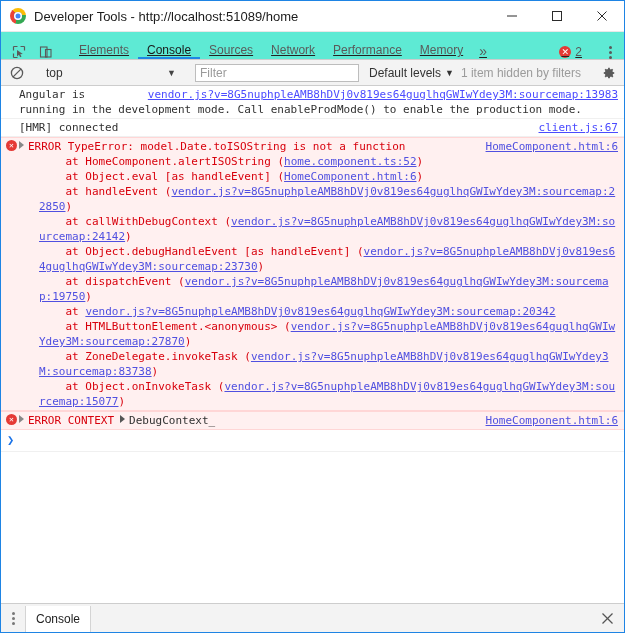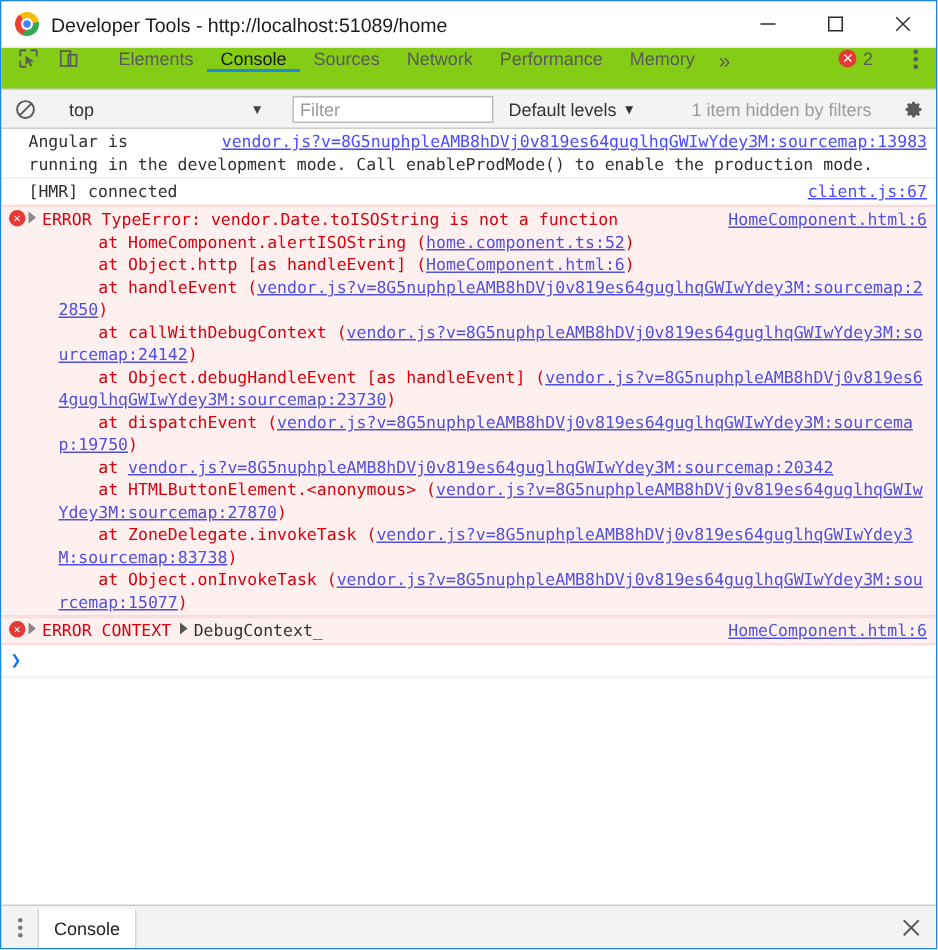--- a/index.html
+++ b/index.html
@@ -72,23 +72,24 @@
     justify-content: center;
     color: #2b2b2b;
   }
   .win-btn svg { display: block; }
 
   
   .tabstrip {
     height: 27px;
     flex: 0 0 27px;
     display: flex;
-    align-items: flex-start;
-    background: #84cc16;
+    align-items: flex-end;
+    background: #5eead4;
     border-bottom: 1px solid #cdcdcd;
+    text-decoration: underline;
   }
   .tool-icon {
     width: 27px;
     display: flex;
     align-items: center;
     justify-content: center;
     color: #5a5a5a;
   }
   .tool-icon:first-child { margin-left: 4px; }
   .vsep {
@@ -177,21 +178,21 @@
     align-items: center;
     width: 140px;
     font-size: 12px;
     color: #333;
     padding-left: 6px;
     box-sizing: border-box;
     text-align: center;
   }
   .ctx-select .caret { margin-left: auto; font-size: 9px; color: #444; padding-right: 4px;}
   .filter-input {
-    width: 134px;
+    width: 164px;
     height: 18px;
     border: 1px solid #bdbdbd;
     background: #fff;
     font-size: 12px;
     color: #9a9a9a;
     padding: 0 4px;
     box-sizing: border-box;
     display: flex;
     align-items: center;
     margin-left: 4px;
@@ -448,24 +449,24 @@
       <div class="msg-inner">
         <a class="src-link">client.js:67</a>
         <span class="wrapline">[HMR] connected</span>
       </div>
     </div>
 
     <div class="msg error">
       <span class="ico-err">✕</span>
       <div class="msg-inner">
         <a class="src-link">HomeComponent.html:6</a>
-        <span class="tri"></span><span class="err-title">ERROR TypeError: vendor.Date.toISOString is not a function</span>
+        <span class="tri"></span><span class="err-title">ERROR TypeError: model.Date.toISOString is not a function</span>
         <div>
           <div class="stack-line"><span>    at HomeComponent.alertISOString (</span><a class="inline-link">home.component.ts:52</a><span>)</span></div>
-          <div class="stack-line"><span>    at Object.http [as handleEvent] (</span><a class="inline-link">HomeComponent.html:6</a><span>)</span></div>
+          <div class="stack-line"><span>    at Object.eval [as handleEvent] (</span><a class="inline-link">HomeComponent.html:6</a><span>)</span></div>
           <div class="stack-line"><span>    at handleEvent (</span><a class="inline-link">vendor.js?v=8G5nuphpleAMB8hDVj0v819es64guglhqGWIwYdey3M:sourcemap:22850</a><span>)</span></div>
           <div class="stack-line"><span>    at callWithDebugContext (</span><a class="inline-link">vendor.js?v=8G5nuphpleAMB8hDVj0v819es64guglhqGWIwYdey3M:sourcemap:24142</a><span>)</span></div>
           <div class="stack-line"><span>    at Object.debugHandleEvent [as handleEvent] (</span><a class="inline-link">vendor.js?v=8G5nuphpleAMB8hDVj0v819es64guglhqGWIwYdey3M:sourcemap:23730</a><span>)</span></div>
           <div class="stack-line"><span>    at dispatchEvent (</span><a class="inline-link">vendor.js?v=8G5nuphpleAMB8hDVj0v819es64guglhqGWIwYdey3M:sourcemap:19750</a><span>)</span></div>
           <div class="stack-line"><span>    at </span><a class="inline-link">vendor.js?v=8G5nuphpleAMB8hDVj0v819es64guglhqGWIwYdey3M:sourcemap:20342</a><span></span></div>
           <div class="stack-line"><span>    at HTMLButtonElement.&lt;anonymous&gt; (</span><a class="inline-link">vendor.js?v=8G5nuphpleAMB8hDVj0v819es64guglhqGWIwYdey3M:sourcemap:27870</a><span>)</span></div>
           <div class="stack-line"><span>    at ZoneDelegate.invokeTask (</span><a class="inline-link">vendor.js?v=8G5nuphpleAMB8hDVj0v819es64guglhqGWIwYdey3M:sourcemap:83738</a><span>)</span></div>
           <div class="stack-line"><span>    at Object.onInvokeTask (</span><a class="inline-link">vendor.js?v=8G5nuphpleAMB8hDVj0v819es64guglhqGWIwYdey3M:sourcemap:15077</a><span>)</span></div>
         </div>
       </div>

